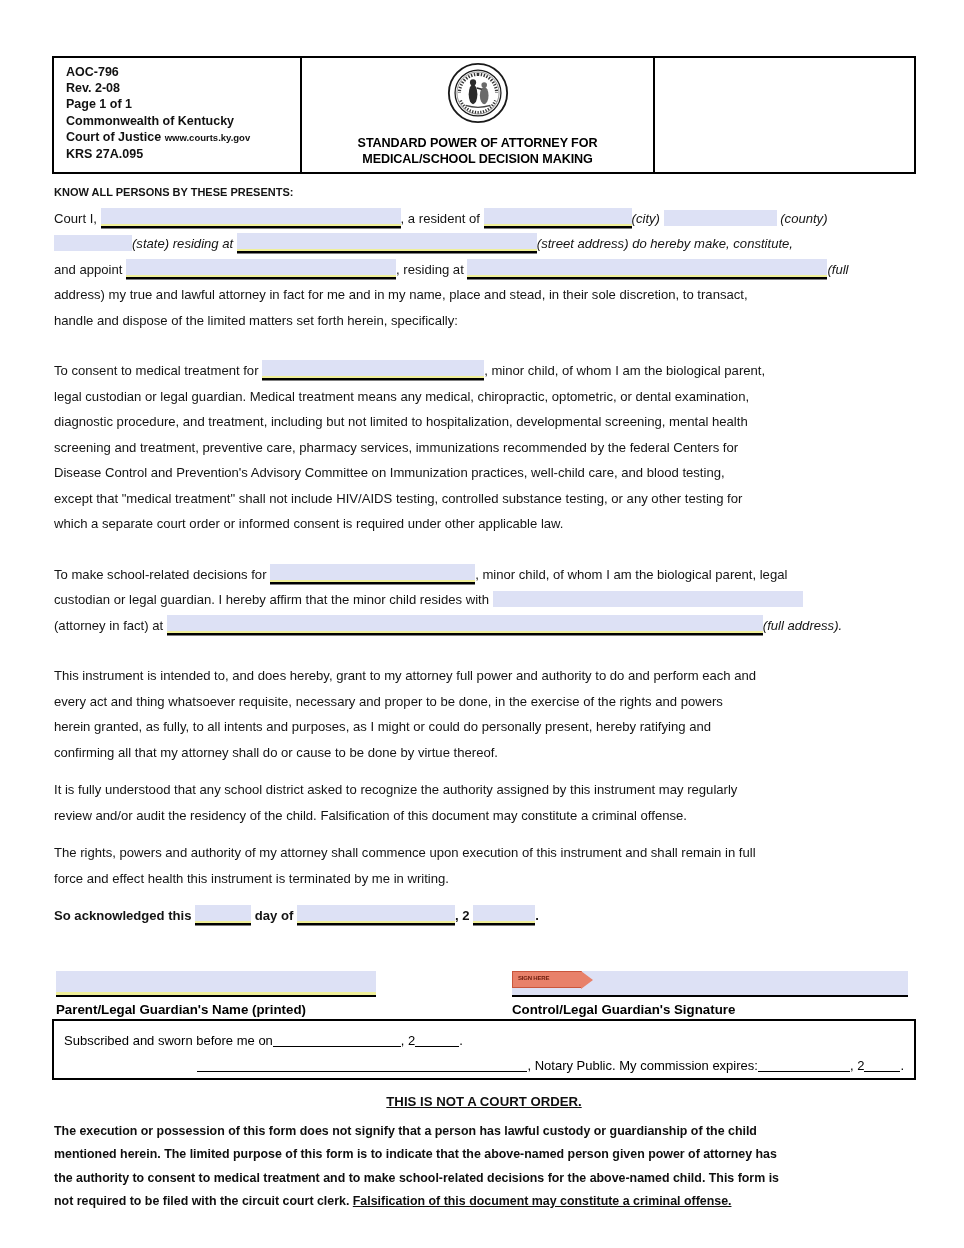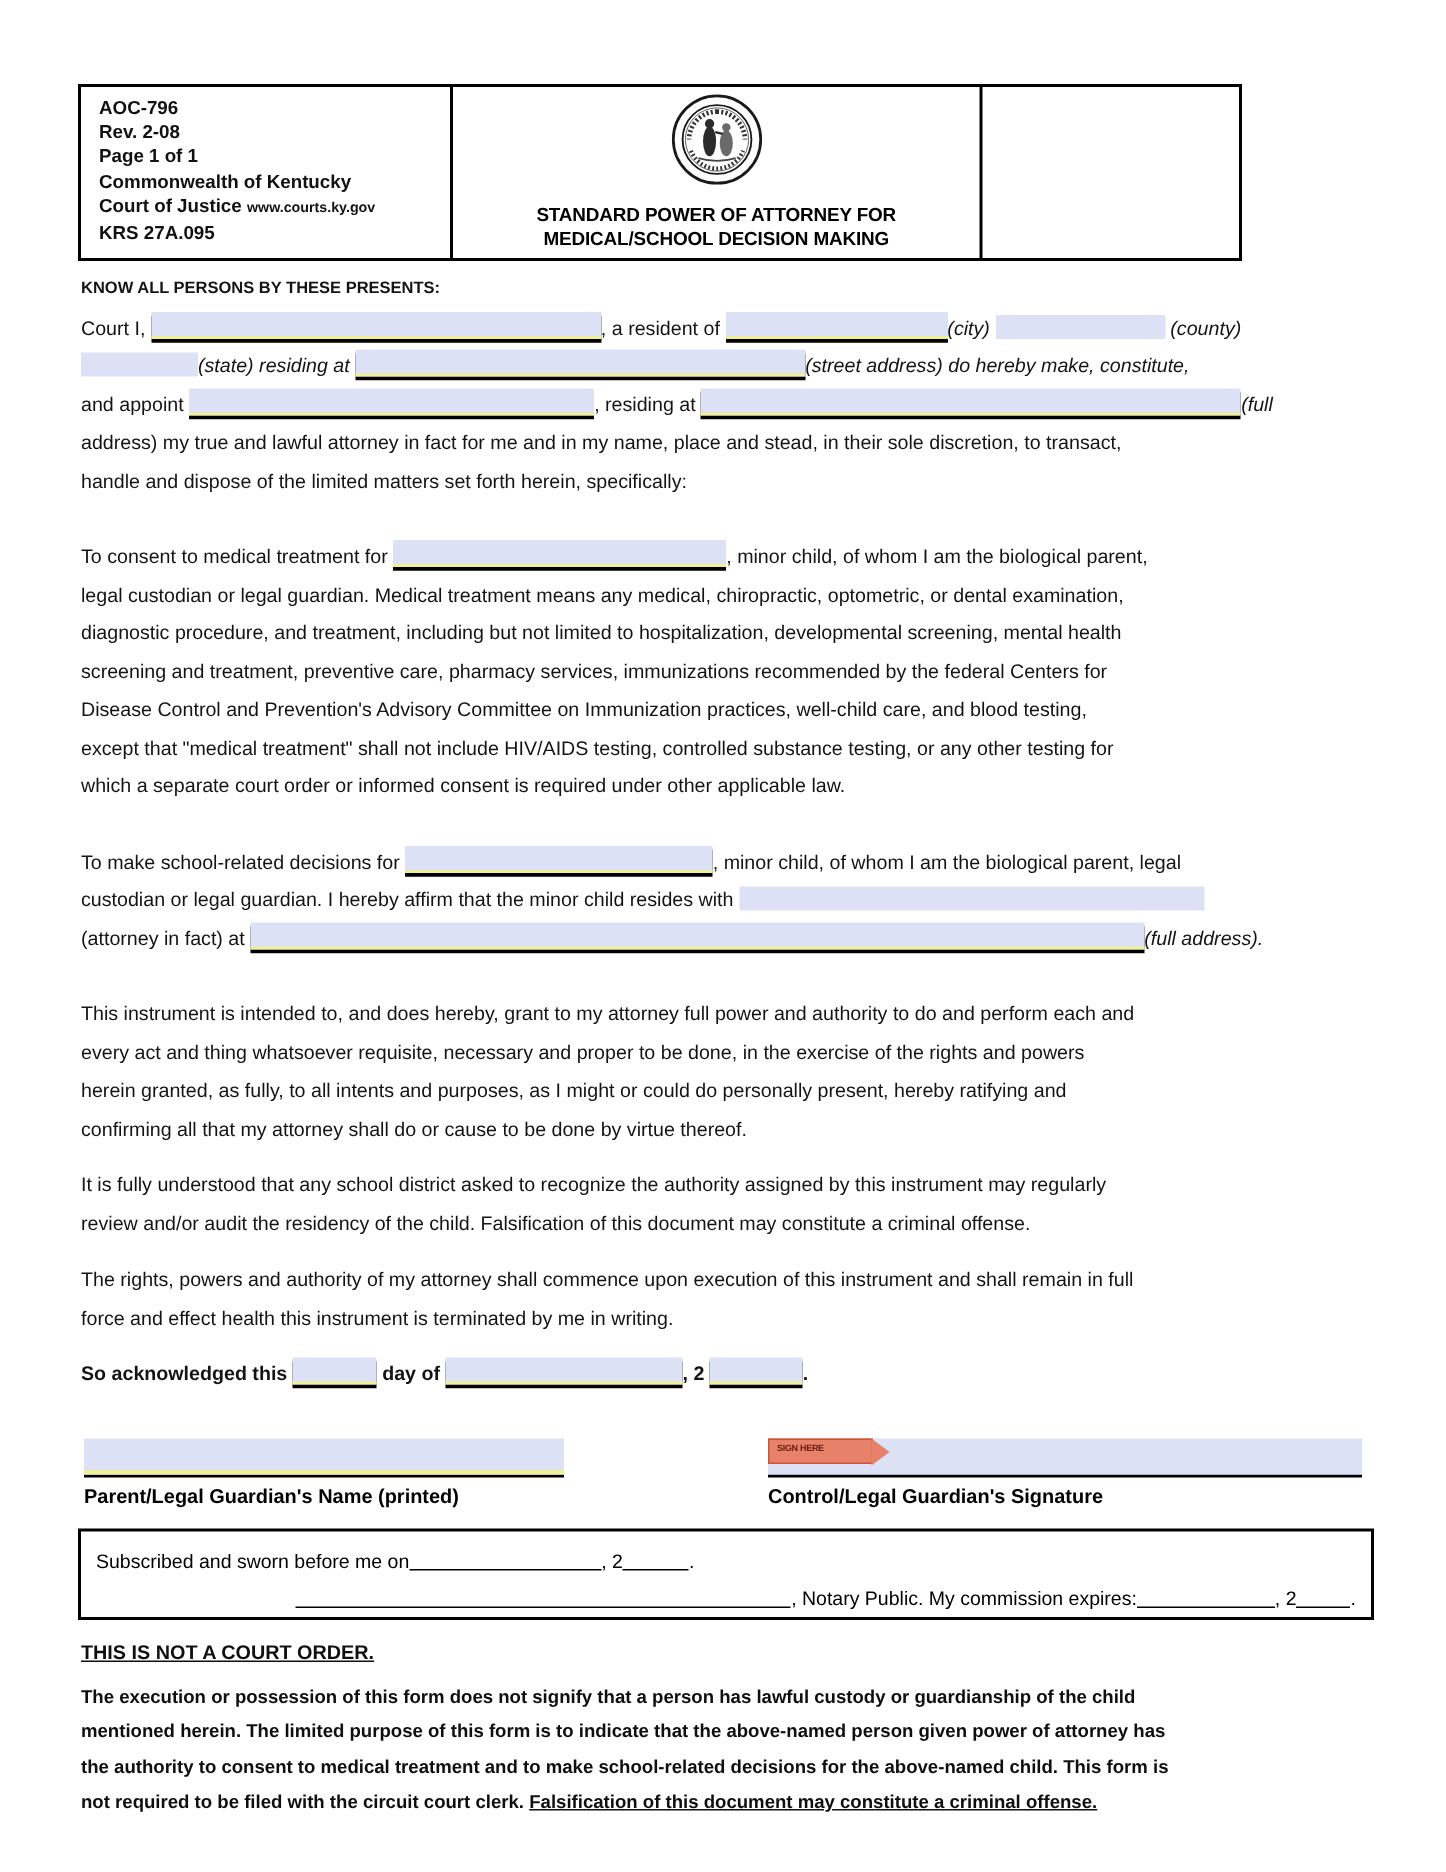--- a/index.html
+++ b/index.html
@@ -21,21 +21,21 @@
     left: 0; top: 0;
     width: 964px;
     height: 1248px;
   }
 
   
   .header-table {
     position: absolute;
     left: 52px;
     top: 56px;
-    width: 776px;
+    width: 864px;
     height: 118px;
     border: 2px solid #000;
     box-sizing: border-box;
     display: flex;
   }
   .hdr-cell-left {
     width: 248px;
     box-sizing: border-box;
     border-right: 2px solid #000;
     padding: 6px 0 0 12px;
@@ -123,21 +123,21 @@
   
   .sig-area {
     position: absolute;
     left: 54px;
     top: 955px;
     width: 857px;
     height: 60px;
   }
   .sig-col {
     position: absolute;
-    top: 4px;
+    top: 16px;
   }
   .sig-col.left { left: 2px; width: 320px; }
   .sig-col.right { left: 458px; width: 396px; }
 
   .sig-field {
     position: relative;
     height: 21px;
     background: #dde1f5;
     border-bottom: 3px solid #f0f099;
   }
@@ -212,21 +212,21 @@
     position: absolute;
     left: 54px;
     top: 1090px;
     width: 860px;
     font-size: 12.4px;
     line-height: 23.5px;
     font-weight: bold;
     color: #0f0f0f;
   }
   .footer .title {
-    text-align: left;
+    text-align: center;
     text-decoration: underline;
     font-size: 13.2px;
     font-weight: bold;
     margin-bottom: 6px;
   }
   .u { text-decoration: underline; }
 </style>
 </head>
 <body>
 

